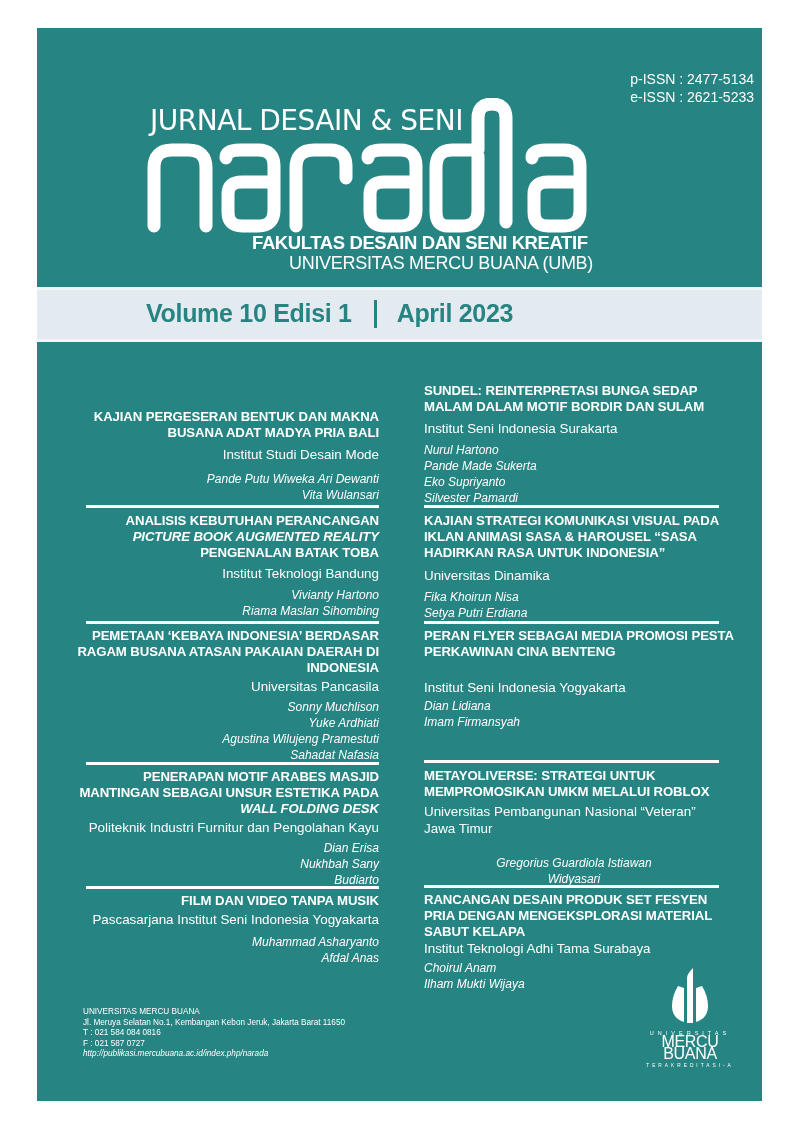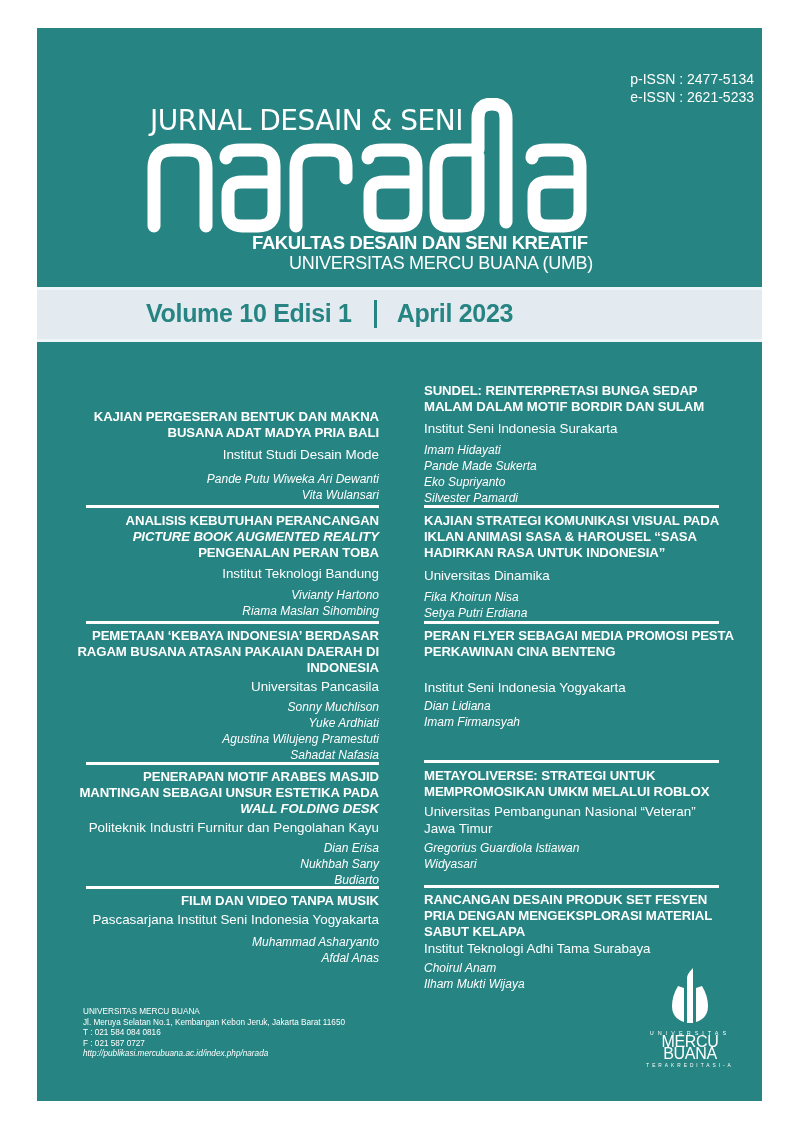--- a/index.html
+++ b/index.html
@@ -79,21 +79,21 @@
   <div class="title">KAJIAN PERGESERAN BENTUK DAN MAKNA BUSANA ADAT MADYA PRIA BALI</div>
   <div class="inst" style="margin-top:5px;">Institut Studi Desain Mode</div>
   <div class="authors" style="margin-top:8px;">
     <div>Pande Putu Wiweka Ari Dewanti</div>
     <div>Vita Wulansari</div>
   </div>
 </div>
 <div class="divider" style="left:86px; top:505px; width:293px;"></div>
 
 <div class="col-left" style="top:513px;">
-  <div class="title"><span>ANALISIS KEBUTUHAN PERANCANGAN </span><i>PICTURE BOOK AUGMENTED REALITY</i><span> PENGENALAN PERAN TOBA</span></div>
+  <div class="title"><span>ANALISIS KEBUTUHAN PERANCANGAN </span><i>PICTURE BOOK AUGMENTED REALITY</i><span> PENGENALAN BATAK TOBA</span></div>
   <div class="inst">Institut Teknologi Bandung</div>
   <div class="authors">
     <div>Vivianty Hartono</div>
     <div>Riama Maslan Sihombing</div>
   </div>
 </div>
 <div class="divider" style="left:86px; top:621px; width:293px;"></div>
 
 <div class="col-left" style="top:628px;">
   <div class="title">PEMETAAN ‘KEBAYA INDONESIA’ BERDASAR RAGAM BUSANA ATASAN PAKAIAN DAERAH DI INDONESIA</div>
@@ -124,21 +124,21 @@
   <div class="authors" style="margin-top:6px;">
     <div>Muhammad Asharyanto</div>
     <div>Afdal Anas</div>
   </div>
 </div>
 
 <div class="col-right" style="top:383px;">
   <div class="title">SUNDEL: REINTERPRETASI BUNGA SEDAP MALAM DALAM MOTIF BORDIR DAN SULAM</div>
   <div class="inst" style="margin-top:5px;">Institut Seni Indonesia Surakarta</div>
   <div class="authors">
-    <div>Imam Hidayati</div>
+    <div>Nurul Hartono</div>
     <div>Pande Made Sukerta</div>
     <div>Eko Supriyanto</div>
     <div>Silvester Pamardi</div>
   </div>
 </div>
 <div class="divider" style="left:424px; top:505px; width:295px;"></div>
 
 <div class="col-right" style="top:513px;">
   <div class="title">KAJIAN STRATEGI KOMUNIKASI VISUAL PADA IKLAN ANIMASI SASA &amp; HAROUSEL “SASA HADIRKAN RASA UNTUK INDONESIA”</div>
   <div class="inst" style="margin-top:6px;">Universitas Dinamika</div>
@@ -155,21 +155,21 @@
   <div class="authors" style="margin-top:2px;">
     <div>Dian Lidiana</div>
     <div>Imam Firmansyah</div>
   </div>
 </div>
 <div class="divider" style="left:424px; top:760px; width:295px;"></div>
 
 <div class="col-right" style="top:768px; width:300px;">
   <div class="title">METAYOLIVERSE: STRATEGI UNTUK MEMPROMOSIKAN UMKM MELALUI ROBLOX</div>
   <div class="inst" style="margin-top:3px;">Universitas Pembangunan Nasional “Veteran” Jawa Timur</div>
-  <div class="authors" style="margin-top:3px;">
+  <div class="authors" style="margin-top:18px;text-align:center;">
     <div>Gregorius Guardiola Istiawan</div>
     <div>Widyasari</div>
   </div>
 </div>
 <div class="divider" style="left:424px; top:885px; width:295px;"></div>
 
 <div class="col-right" style="top:892px; width:310px;">
   <div class="title">RANCANGAN DESAIN PRODUK SET FESYEN PRIA DENGAN MENGEKSPLORASI MATERIAL SABUT KELAPA</div>
   <div class="inst" style="margin-top:0;">Institut Teknologi Adhi Tama Surabaya</div>
   <div class="authors" style="margin-top:3px;">

